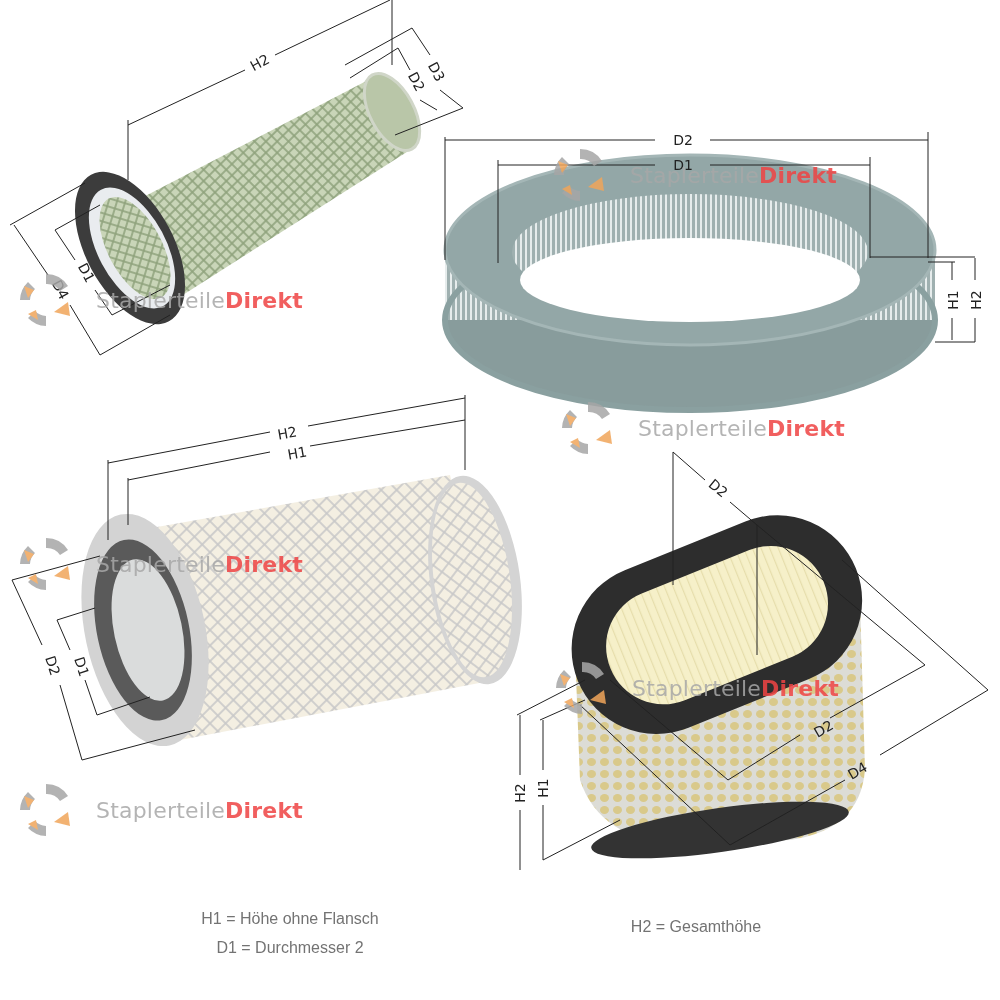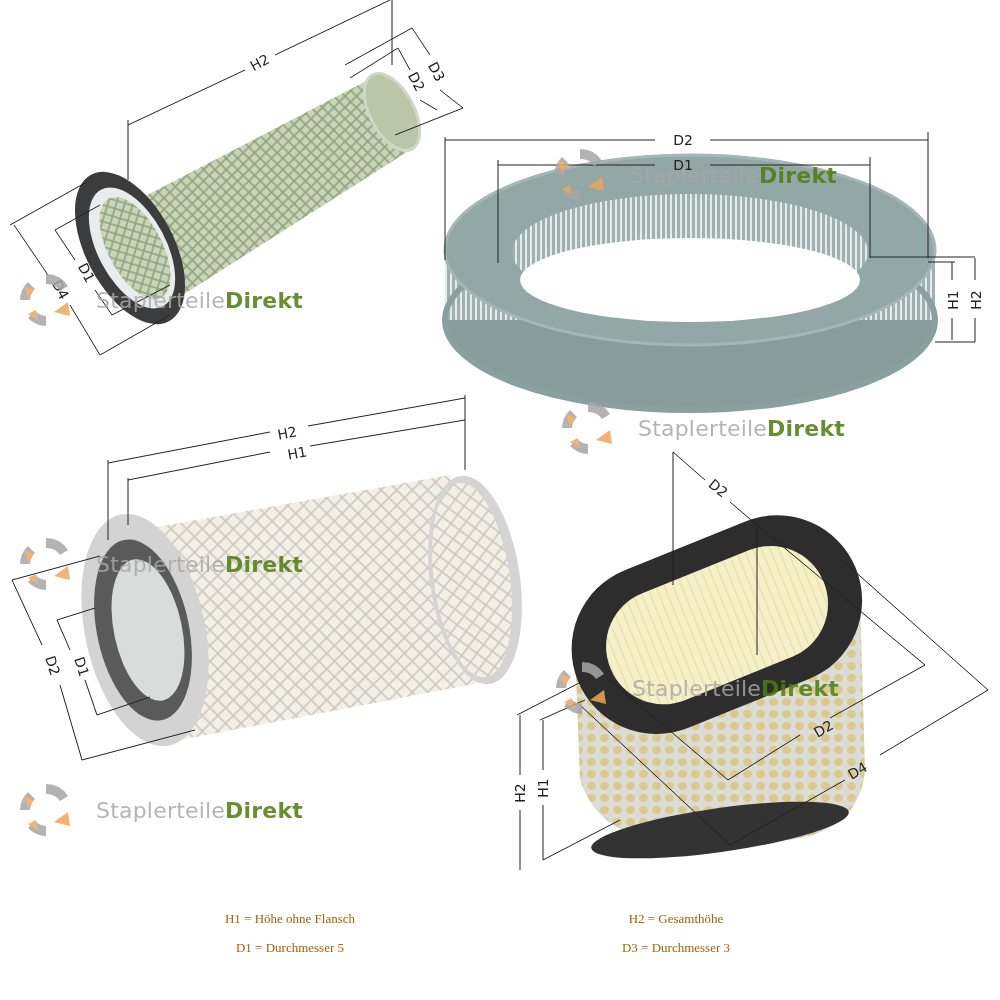--- a/index.html
+++ b/index.html
@@ -1,21 +1,21 @@
 <!DOCTYPE html>
 <html><head>
 <meta charset="utf-8">
 <style>
   html, body { margin:0; padding:0; background:#ffffff; }
   body { width:1000px; height:1000px; position:relative; overflow:hidden; font-family:"Liberation Sans", sans-serif; }
   svg { position:absolute; left:0; top:0; }
   .wm { position:absolute; display:flex; align-items:center; opacity:0.85; }
   .wm-text { font-family:"DejaVu Sans", sans-serif; font-size:22px; color:#a8a8a8; letter-spacing:0.2px; }
-  .wm-text b { color:#4d7c0f; font-weight:bold; }
-  .legend { position:absolute; top:904px; font-family:Liberation Serif, serif; font-size:13px; color:#a16207; text-align:center; line-height:29px; }
+  .wm-text b { color:#ef4444; font-weight:bold; }
+  .legend { position:absolute; top:904px; font-family:Liberation Sans, sans-serif; font-size:16px; color:#737373; text-align:center; line-height:29px; }
   .dimlabel { font-family:"DejaVu Sans", sans-serif; font-size:14px; fill:#222; }
 </style>
 </head>
 <body>
 
 <svg width="1000" height="1000" viewBox="0 0 1000 1000">
   <defs>
     <pattern id="meshGreen" width="8" height="8" patternUnits="userSpaceOnUse" patternTransform="rotate(45)">
       <rect width="8" height="8" fill="#c9d5b8"></rect>
       <rect width="8" height="8" fill="none" stroke="#8fa27c" stroke-width="1.6"></rect>
@@ -236,18 +236,17 @@
     <path d="M32 58 a26 26 0 0 1 -18 -8 l7 -7 a16 16 0 0 0 11 5 z" fill="#a6a6a6"></path>
     <path d="M10 18 l10 4 -6 8 z" fill="#f0a55a"></path>
     <path d="M40 44 l14 -10 2 14 z" fill="#f0a55a"></path>
     <path d="M14 46 l8 -4 2 10 z" fill="#f0a55a"></path>
   </svg>
   <span class="wm-text" style="margin-left:18px;"><span>Staplerteile</span><b>Direkt</b></span>
 </div>
 
 <div class="legend" style="left:140px; width:300px;">
   <div>H1 = Höhe ohne Flansch</div>
-  <div>D1 = Durchmesser 5</div>
-</div>
-<div class="legend" style="left:536px; width:280px;">
+  <div>D1 = Durchmesser 2</div>
+</div>
+<div class="legend" style="left:556px; width:280px;margin-top:8px;">
   <div>H2 = Gesamthöhe</div>
-  <div>D3 = Durchmesser 3</div>
 </div>
 
 </body></html>

